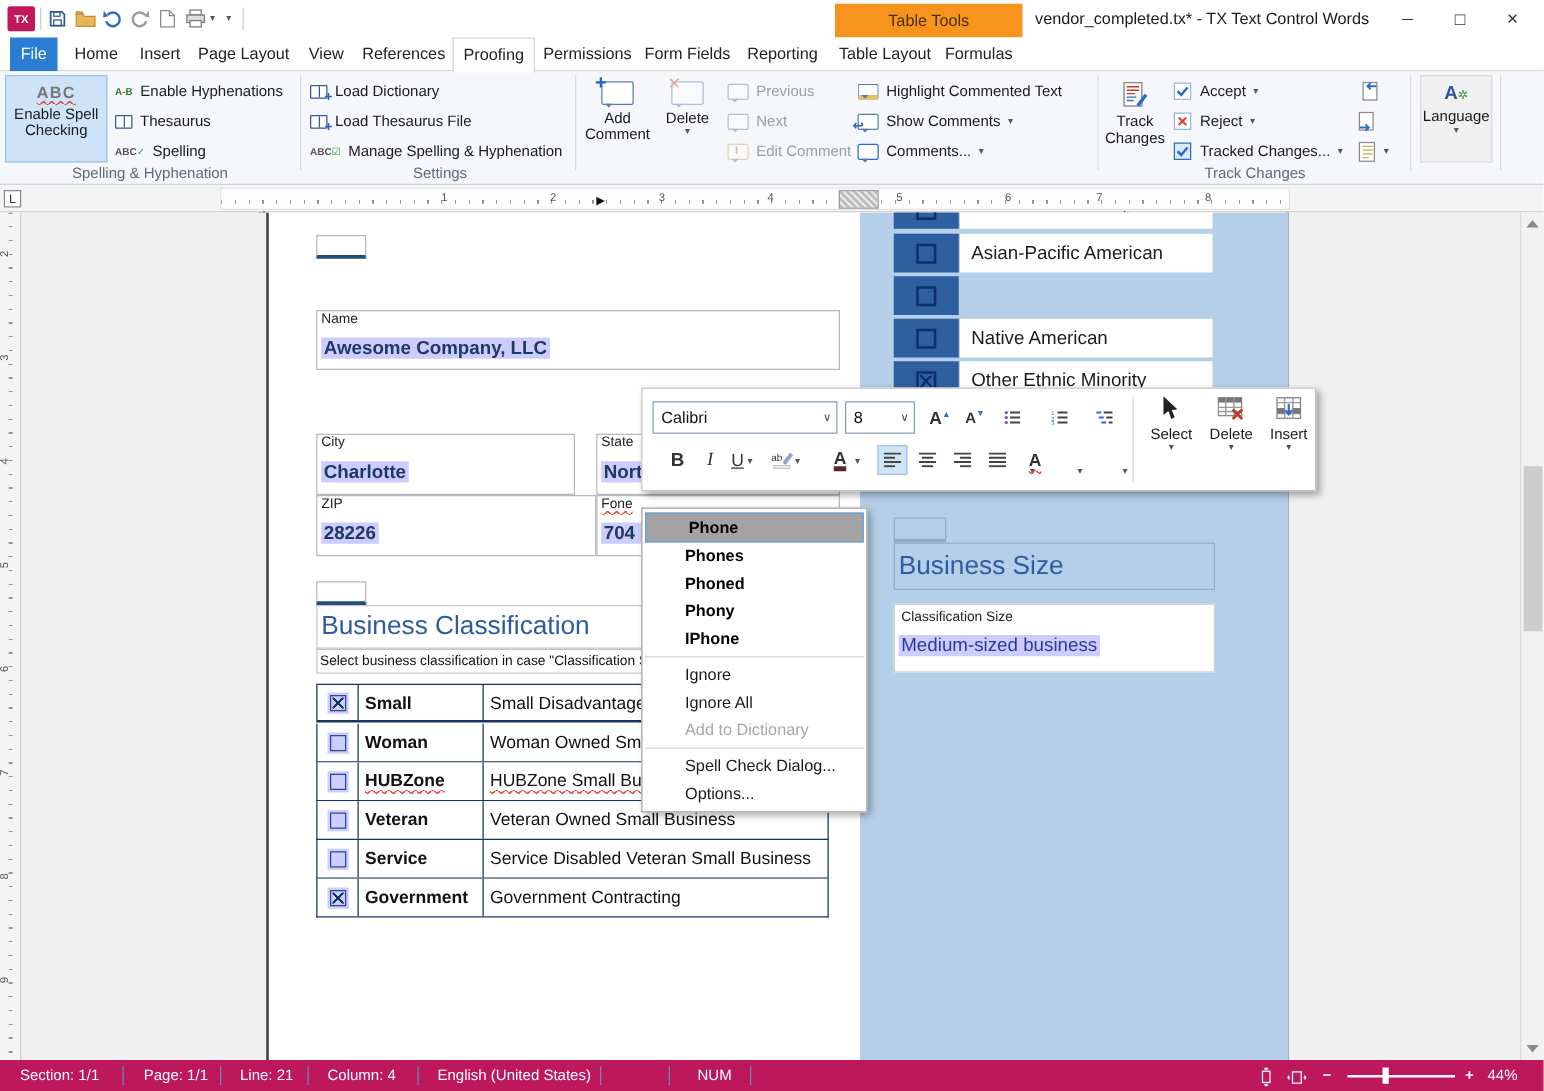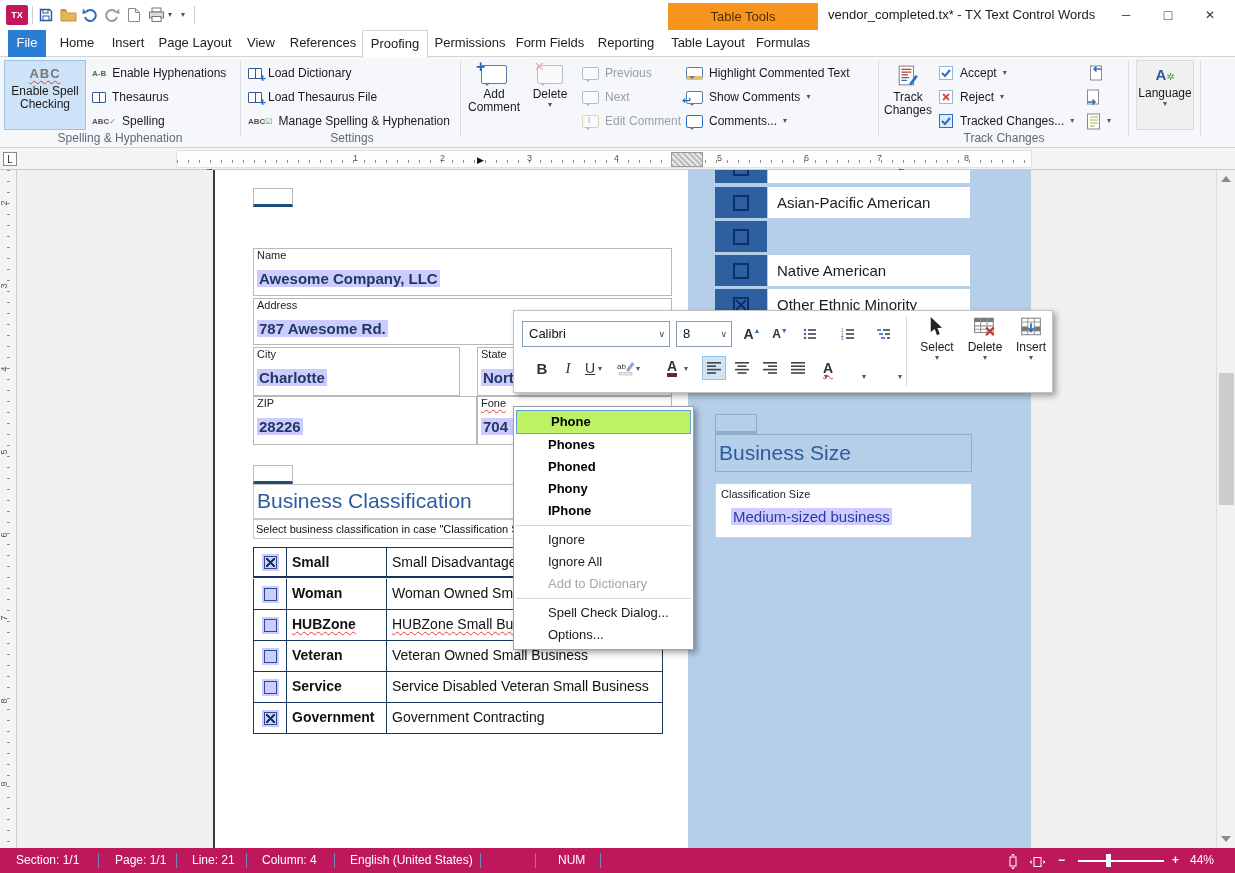--- a/index.html
+++ b/index.html
@@ -82,21 +82,21 @@
   .combochev{position:absolute;right:4px;top:0;height:24px;line-height:24px;font-size:9px;color:#444}
   .tbtn{position:absolute;width:24px;height:24px;display:flex;align-items:center;justify-content:center;color:#333}
   .tbtn.active{background:#cfe4f7;border:1px solid #98c3e8}
   .tdiv{position:absolute;left:392px;top:6px;bottom:6px;width:1px;background:#d9d9d9}
   .tablebtn{position:absolute;top:6px;width:46px;height:70px;display:flex;flex-direction:column;align-items:center}
   .tablebtn .blabel{font-size:12px;color:#1a1a1a;margin-top:3px}
   
   .ctxmenu{position:absolute;left:513px;top:406px;width:181px;background:#fff;border:1px solid #a0a0a0;box-shadow:3px 3px 6px rgba(0,0,0,.35);z-index:60;padding:3px 0}
   .mi{height:22px;line-height:22px;padding-left:34px;font-size:13px;color:#1a1a1a;white-space:nowrap}
   .mi.sugg{font-weight:bold;color:#000}
-  .mi.sel{margin:0 2px;background:#bef264;border:1px solid #66a1d5;height:24px;line-height:22px}
+  .mi.sel{margin:0 2px;background:#a3a3a3;border:1px solid #66a1d5;height:24px;line-height:22px}
   .mi.gray{color:#a6a6a6}
   .msep{height:1px;background:#d6d6d6;margin:3px 2px}
   
   .vsb{position:absolute;left:1216px;top:0;width:19px;height:678px;background:#f2f2f2;border-left:1px solid #dcdcdc}
   .sbarrow{position:absolute;left:4px;width:0;height:0;border-left:5px solid transparent;border-right:5px solid transparent}
   .sbthumb{position:absolute;left:2px;width:15px;background:#cdcdcd}
   
   .statusbar{position:absolute;top:848px;left:0;width:1235px;height:42px;background:#be185d}
   .sbi{position:absolute;top:0;height:25px;line-height:25px;font-size:12px;color:#fff;white-space:nowrap}
   .sbsep{position:absolute;top:5px;width:1px;height:15px;background:#6b87bd}
@@ -350,24 +350,20 @@
 
   <div class="page">
     <div class="bluepanel" style="left:473px;width:343px"></div>
   </div>
 
   <div class="tabbox" style="left:253px;top:18px"></div>
 
   <div class="fieldbox" style="left:253px;top:78px;width:419px;height:48px">
     <span class="flabel">Name</span>
     <span class="fvalue"><span class="hl">Awesome Company, LLC</span></span>
-  </div>
-  <div class="fieldbox" style="left:253px;top:128px;width:419px;height:47px">
-    <span class="flabel">Address</span>
-    <span class="fvalue"><span class="hl">787 Awesome Rd.</span></span>
   </div>
   <div class="fieldbox" style="left:253px;top:177px;width:207px;height:49px">
     <span class="flabel">City</span>
     <span class="fvalue"><span class="hl">Charlotte</span></span>
   </div>
   <div class="fieldbox" style="left:477px;top:177px;width:195px;height:49px">
     <span class="flabel">State</span>
     <span class="fvalue"><span class="hl">North</span></span>
   </div>
   <div class="fieldbox" style="left:253px;top:226px;width:224px;height:49px">
@@ -446,21 +442,21 @@
       <span class="ecb">
         <span class="xmark"></span>
       </span>
     </div>
   <div class="elabel" style="top:119px">Other Ethnic Minority</div>
 
   <div class="tabbox" style="left:715px;top:244px;width:42px;height:20px;border-color:#8fadc9"></div>
   <div class="headbox" style="left:715px;top:264px;width:257px;height:38px;line-height:35px;border-color:#8fadc9">Business Size</div>
   <div class="fieldbox" style="left:715px;top:313px;width:257px;height:55px;border-color:#d0d0d0">
     <span class="flabel" style="top:4px;left:5px">Classification Size</span>
-    <span class="fvalue" style="top:24px;left:15px;font-weight:normal;color:#2b3a9e"><span class="hl">Medium-sized business</span></span>
+    <span class="fvalue" style="top:24px;left:3px;font-weight:normal;color:#2b3a9e"><span class="hl">Medium-sized business</span></span>
   </div>
 
   <div class="vsb">
     <div class="sbarrow" style="top:6px;border-bottom:6px solid #8a8a8a"></div>
     <div class="sbthumb" style="top:203px;height:132px"></div>
     <div class="sbarrow" style="bottom:6px;border-top:6px solid #8a8a8a"></div>
   </div>
 </div>
 
 <div class="minitb">

